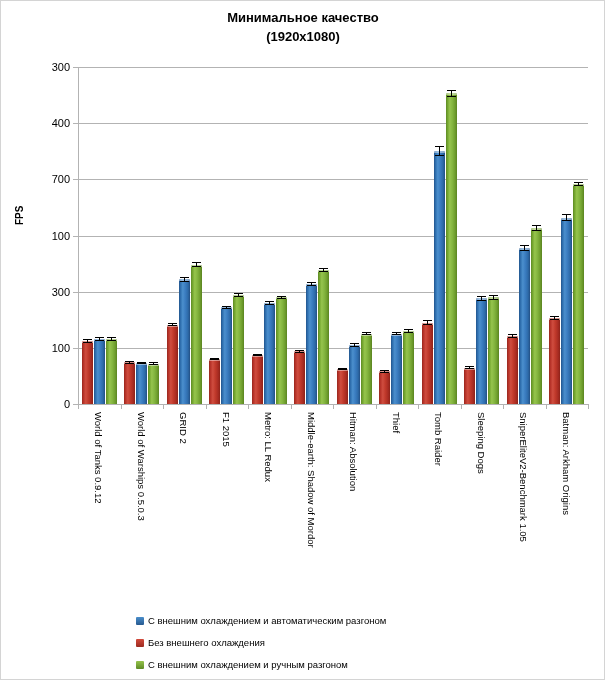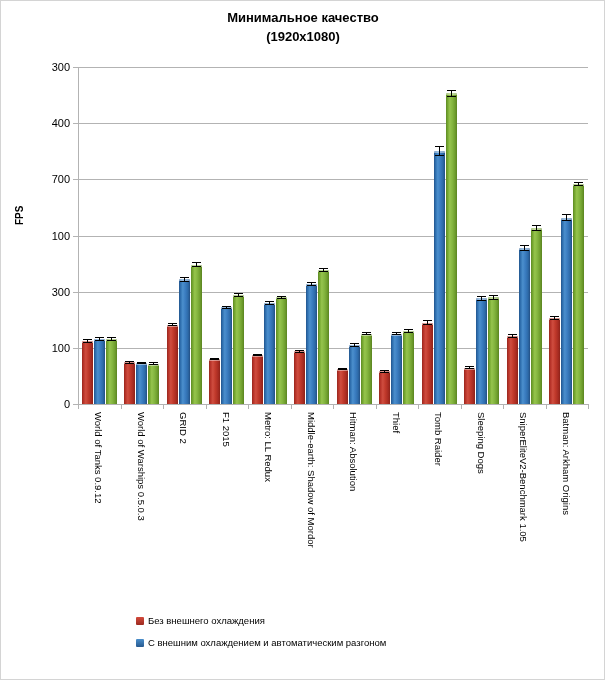--- a/index.html
+++ b/index.html
@@ -483,26 +483,30 @@
       <div class="err" style="left: 25px; top: 114.58px; height: 4.49333px;">
         <div class="stem"></div>
         <div class="whisk-top" style="top:0"></div>
         <div class="whisk-bot" style="bottom:0"></div>
       </div>
     </div>
   </div>
 
 <div id="legend">
   <div class="leg-row">
+    <span class="swatch blue"></span>
+    <span class="leg-text">С внешним  охлаждением и автоматическим разгоном</span>
+  </div>
+  <div class="leg-row">
     <span class="swatch red"></span>
     <span class="leg-text">Без внешнего  охлаждения</span>
   </div>
   <div class="leg-row">
-    <span class="swatch blue"></span>
-    <span class="leg-text">С внешним  охлаждением и автоматическим разгоном</span>
+    <span class="swatch green"></span>
+    <span class="leg-text">С внешним  охлаждением и ручным разгоном</span>
   </div>
 </div>
 
 <div class="xtick" style="left: 120.5px;"></div>
 <div class="xlabel" style="left: 103.25px;">World of Tanks 0.9.12</div>
 <div class="xtick" style="left: 163px;"></div>
 <div class="xlabel" style="left: 145.75px;">World of Warships 0.5.0.3</div>
 <div class="xtick" style="left: 205.5px;"></div>
 <div class="xlabel" style="left: 188.25px;">GRID 2</div>
 <div class="xtick" style="left: 248px;"></div>

